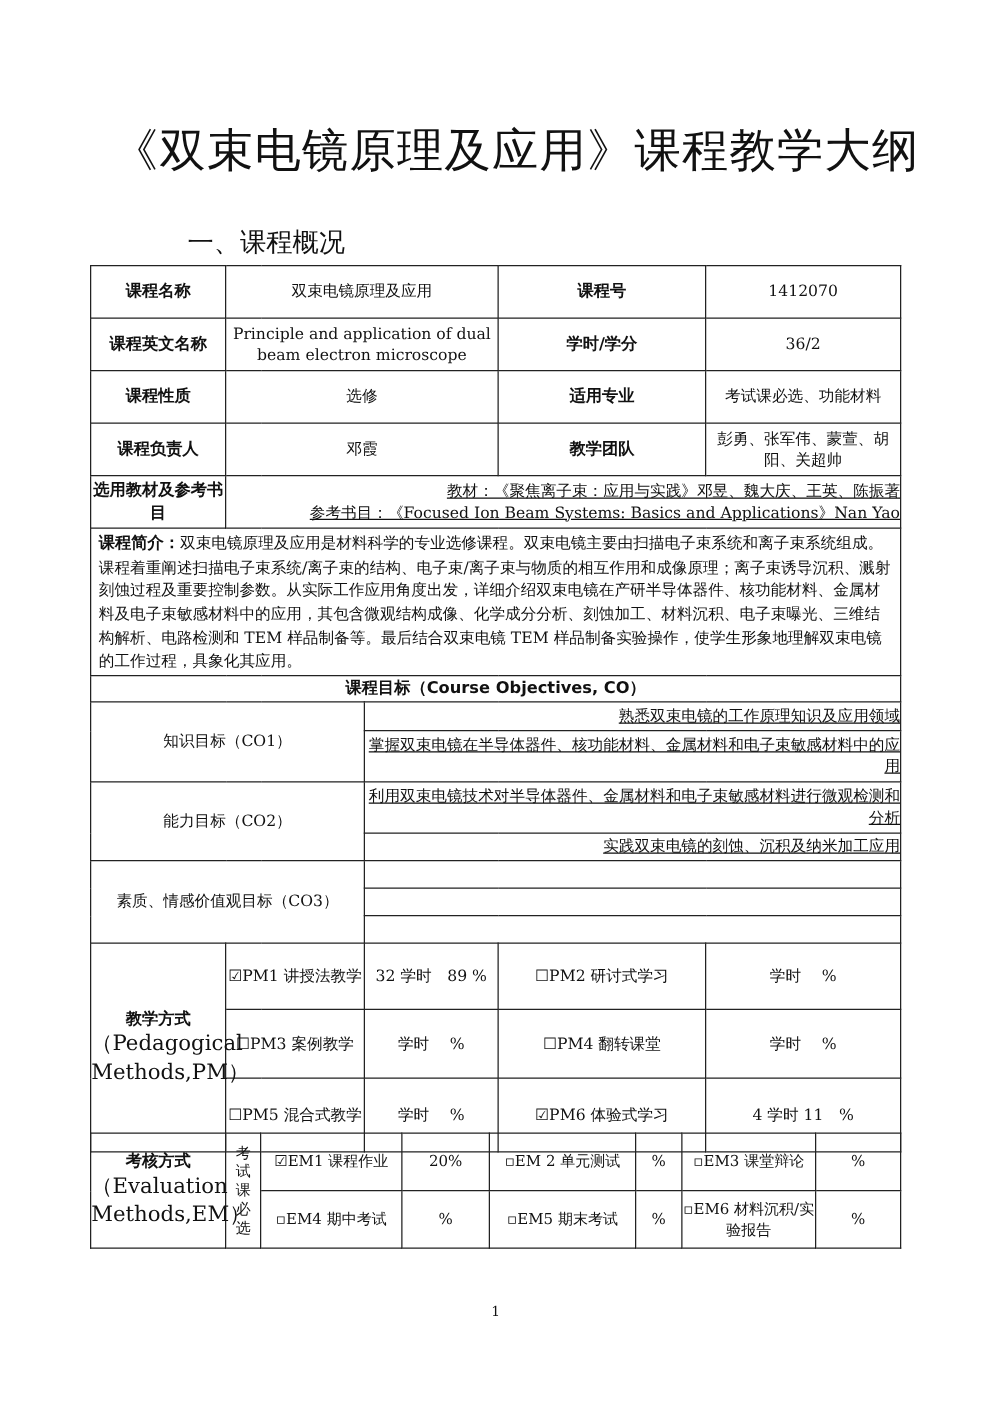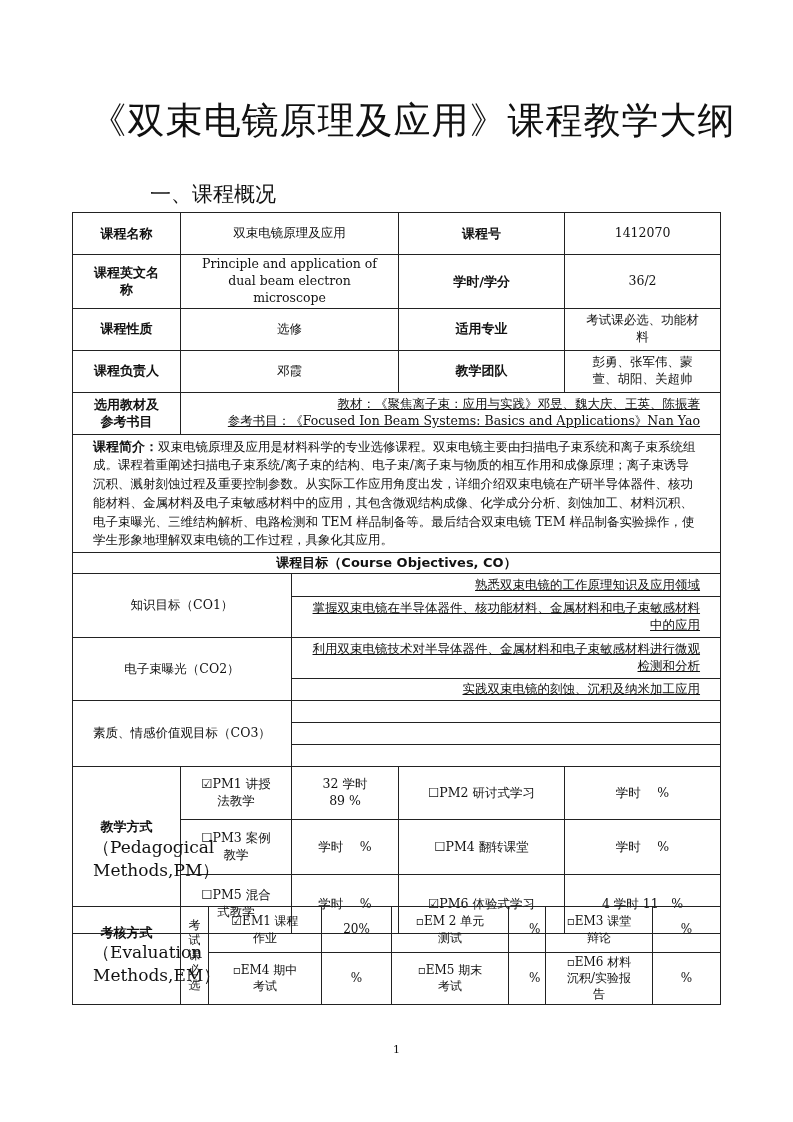--- a/index.html
+++ b/index.html
@@ -4,26 +4,26 @@
 <style>
   html, body { margin:0; padding:0; background:#ffffff; }
   body { width:793px; height:1122px; position:relative; overflow:hidden;
          font-family:"DejaVu Serif","Liberation Serif",serif; color:#111; }
   .title { position:absolute; top:96px; left:16px; width:793px; text-align:center;
            font-size:37px; font-weight:normal; letter-spacing:1px; }
   .section { position:absolute; top:180px; left:150px; font-size:21px;
              font-family:"DejaVu Sans","Liberation Sans",sans-serif; }
   table { border-collapse:collapse; position:absolute; left:72px; width:648px;
           table-layout:fixed; font-size:12.5px; }
-  td { border:1px solid #222; text-align:center; vertical-align:middle; padding:1px 20px; line-height:1.35; }
+  td { border:1px solid #222; text-align:center; vertical-align:middle; padding:1px 0; line-height:1.35; }
   .b { font-weight:bold; font-family:"DejaVu Sans","Liberation Sans",sans-serif; font-size:13px; }
   .lft { text-align:right;text-decoration:underline; }
   .t1 { top:212px; }
   .t1 td { height:39px; }
-  .intro { text-align:left; font-size:12.5px; line-height:1.5; padding:2px 20px; }
+  .intro { text-align:left; font-size:12.5px; line-height:1.5; padding:2px 6px; }
   .sm { font-size:17px; }
   .t2 { top:906px; font-size:12px; }
   .t2 td { height:43px; }
   .vert { font-size:12px; line-height:1.25; padding:0;margin-top:12px; }
   .pagenum { position:absolute; top:1043px; left:0; width:793px; text-align:center; font-size:11px; }
 </style>
 </head>
 <body>
 
 <div class="title">《双束电镜原理及应用》课程教学大纲</div>
@@ -77,21 +77,21 @@
     <td colspan="6" class="b" style="height:18px">课程目标（Course Objectives, CO）</td>
   </tr>
   <tr>
     <td colspan="3" rowspan="2">知识目标（CO1）</td>
     <td colspan="3" class="lft" style="height:20px">熟悉双束电镜的工作原理知识及应用领域</td>
   </tr>
   <tr>
     <td colspan="3" class="lft" style="height:38px">掌握双束电镜在半导体器件、核功能材料、金属材料和电子束敏感材料中的应用</td>
   </tr>
   <tr>
-    <td colspan="3" rowspan="2">电子束曝光（CO2）</td>
+    <td colspan="3" rowspan="2">能力目标（CO2）</td>
     <td colspan="3" class="lft" style="height:38px">利用双束电镜技术对半导体器件、金属材料和电子束敏感材料进行微观检测和分析</td>
   </tr>
   <tr>
     <td colspan="3" class="lft" style="height:19px">实践双束电镜的刻蚀、沉积及纳米加工应用</td>
   </tr>
   <tr>
     <td colspan="3" rowspan="3">素质、情感价值观目标（CO3）</td>
     <td colspan="3" style="height:19px"></td>
   </tr>
   <tr>

